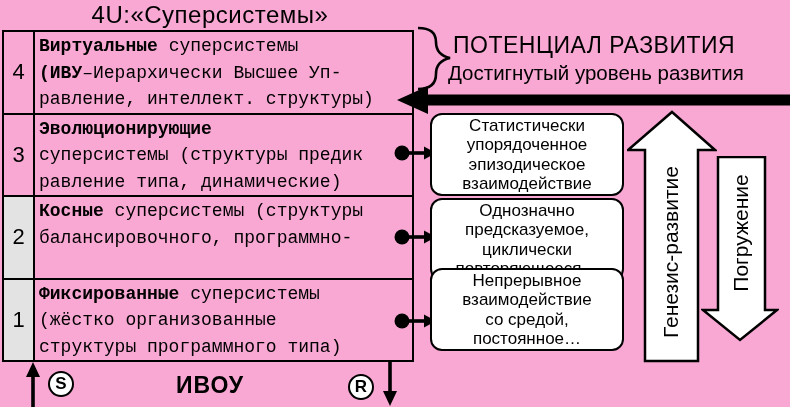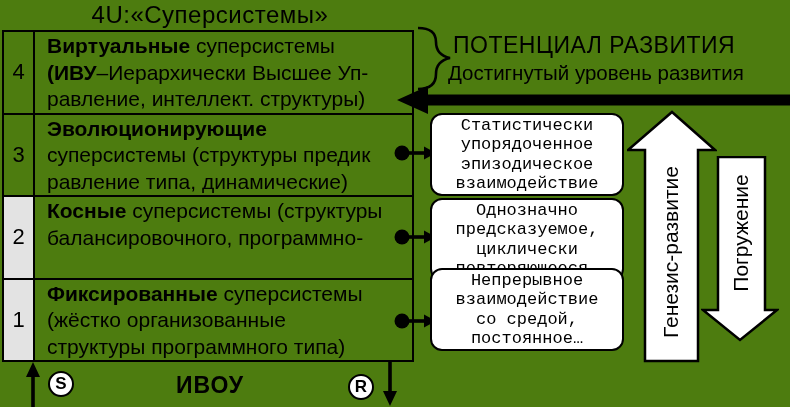--- a/index.html
+++ b/index.html
@@ -1,56 +1,56 @@
 <!DOCTYPE html>
 <html><head>
 <meta charset="utf-8">
 <style>
   html,body { margin:0; padding:0; background:#fff; }
   .canvas {
-    position:relative; width:790px; height:407px; background:#4d7c0f;
+    position:relative; width:790px; height:407px; background:#f9a8d4;
     font-family:"Liberation Sans", sans-serif; color:#000; overflow:hidden;
   }
   .title {
     position:absolute; left:0; top:1px; width:420px; text-align:center;
     font-size:24px; letter-spacing:0.5px;
   }
   
   .sstable {
     position:absolute; left:2px; top:30px; width:412px; height:332px;
     border:2px solid #000; box-sizing:border-box; display:flex; flex-direction:column;
   }
   .trow { flex:1 1 0; display:flex; border-bottom:2px solid #000; min-height:0; }
   .trow.last { border-bottom:none; }
   .ncell {
     width:29px; flex:0 0 29px; border-right:2px solid #000;
     display:flex; align-items:center; justify-content:center; font-size:22px;
   }
   .ncell.shaded { background:#e3e3e3; }
-  .tcell { flex:1; padding:1px 2px 0 12px; font-size:21px; line-height:26.5px; white-space:nowrap; }
+  .tcell { flex:1; padding:1px 2px 0 4px; font-size:18px; line-height:26.5px; white-space:nowrap;font-family:Liberation Mono, monospace; }
   .b { font-weight:bold; }
   
   .conn { position:absolute; width:44px; height:20px; }
   
   .brace { position:absolute; left:414px; top:26px; }
   .potential {
     position:absolute; left:453px; top:32px; width:337px;
     font-size:23px; font-weight:normal; letter-spacing:0.5px; white-space:nowrap;
   }
   .achieved {
     position:absolute; left:448px; top:61px; width:342px;
     font-size:20.5px; white-space:nowrap;
   }
   .thick-arrow { position:absolute; left:396px; top:84px; }
   
   .rbox {
     position:absolute; left:430px; width:194px; height:83px; box-sizing:border-box;
     border:2.5px solid #000; border-radius:12px; background:#fff;
     display:flex; flex-direction:column; justify-content:center;
-    text-align:center; font-size:17px; line-height:19.5px;font-family:Liberation Mono, monospace;
+    text-align:center; font-size:17px; line-height:19.5px;
   }
   .rbox.b1 { top:113px; }
   .rbox.b2 { top:198px; }
   .rbox.b3 { top:268px;justify-content:center; }
   
   .bigarrow { position:absolute; }
   .vlabel {
     position:absolute; height:26px; display:flex; align-items:center; justify-content:center;
     font-size:21px; transform:rotate(-90deg); white-space:nowrap; z-index:3;
   }

